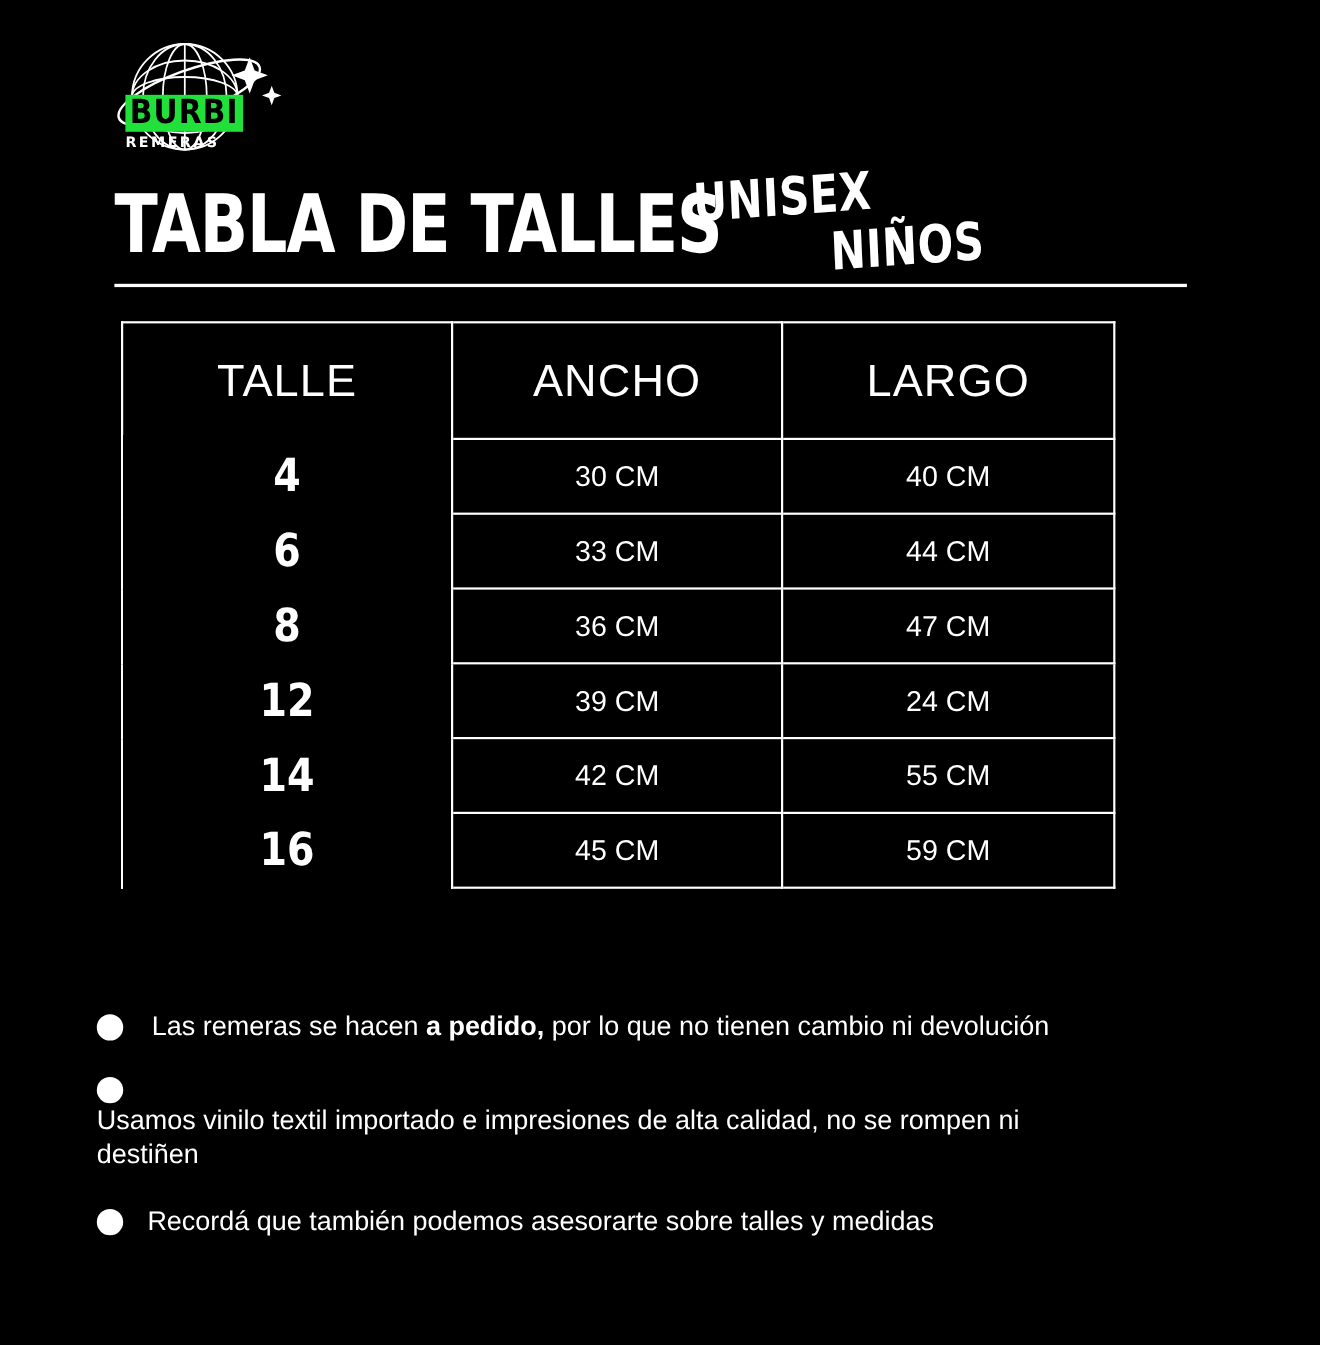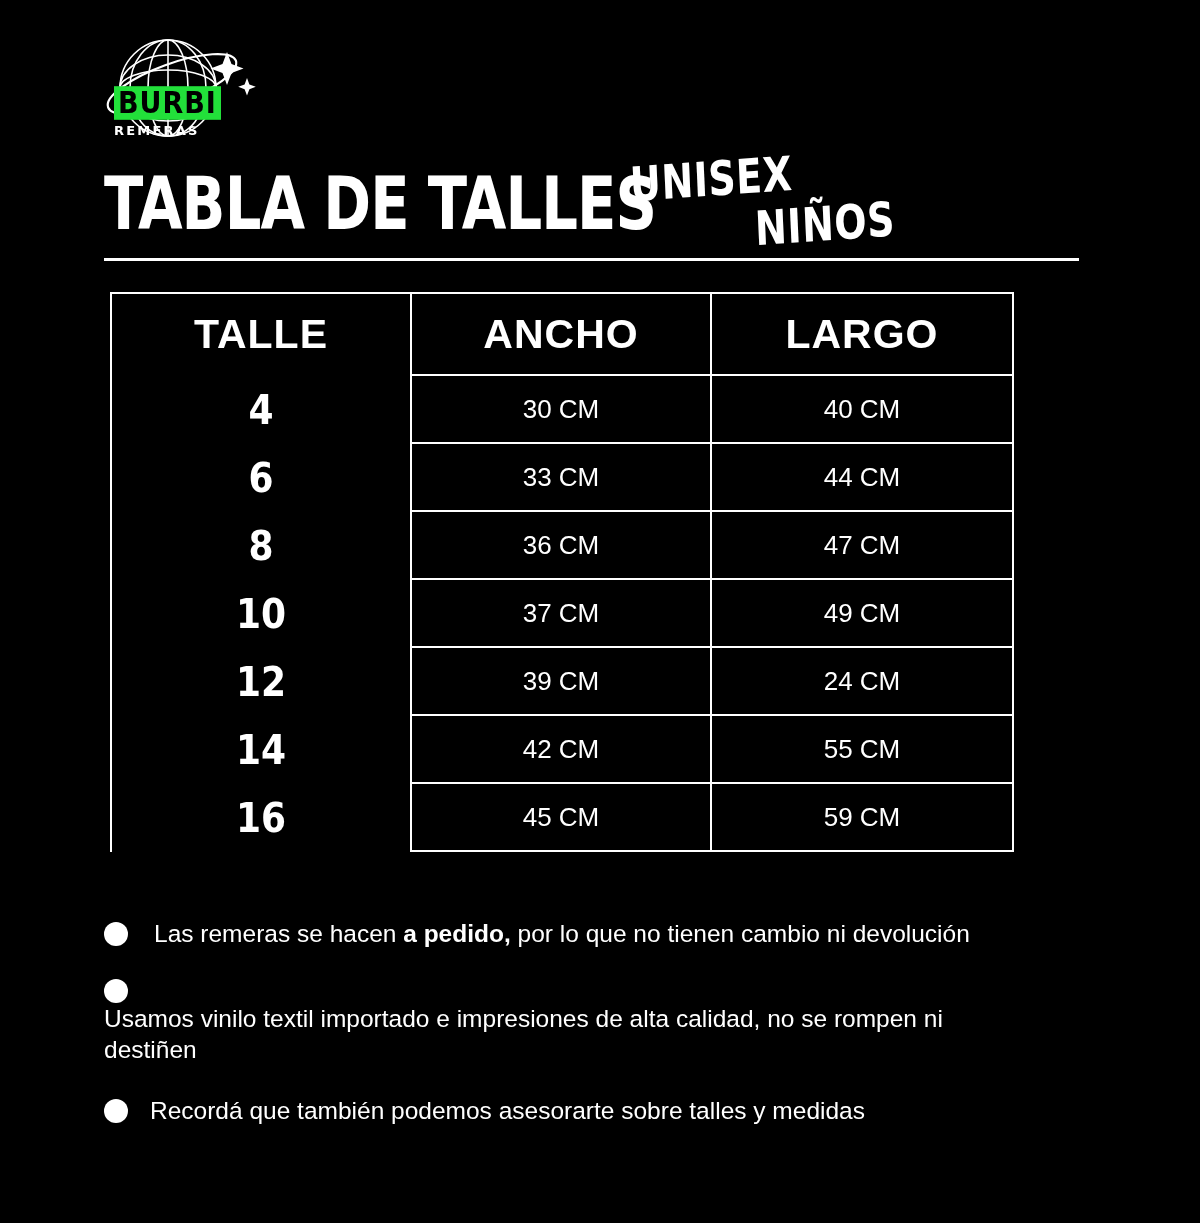--- a/index.html
+++ b/index.html
@@ -124,43 +124,43 @@
     border: 2px solid #ffffff;
     text-align: center;
     color: #ffffff;
     background: #000000;
   }
   .size-table col.c1 { width: 300px; }
   .size-table col.c2 { width: 300px; }
   .size-table col.c3 { width: 302px; }
   .size-table thead th {
     font-family: "Liberation Sans", sans-serif;
-    font-weight: bold;
+    font-weight: normal;
     font-size: 41px;
     letter-spacing: 1px;
     height: 72px;
-    padding: 4px;
+    padding: 16px;
   }
   .size-table tbody td {
     height: 66px;
     padding: 0;
     font-family: "Liberation Sans", sans-serif;
     font-size: 26px;
   }
   .size-table tbody td.talle {
     font-family: "DejaVu Sans", sans-serif;
     font-weight: bold;
     font-size: 36px;
     transform: scaleY(1.15);
   }
 
   
   .notes {
     position: absolute;
-    left: 104px;
+    left: 88px;
     top: 918px;
     width: 1000px;
   }
   .note {
     display: flex;
     align-items: flex-start;
     margin-bottom: 26px;
   }
   .bullet {
     flex: 0 0 auto;
@@ -238,25 +238,20 @@
       <td class="talle">6</td>
       <td>33 CM</td>
       <td>44 CM</td>
     </tr>
     <tr>
       <td class="talle">8</td>
       <td>36 CM</td>
       <td>47 CM</td>
     </tr>
     <tr>
-      <td class="talle">10</td>
-      <td>37 CM</td>
-      <td>49 CM</td>
-    </tr>
-    <tr>
       <td class="talle">12</td>
       <td>39 CM</td>
       <td>24 CM</td>
     </tr>
     <tr>
       <td class="talle">14</td>
       <td>42 CM</td>
       <td>55 CM</td>
     </tr>
     <tr>

